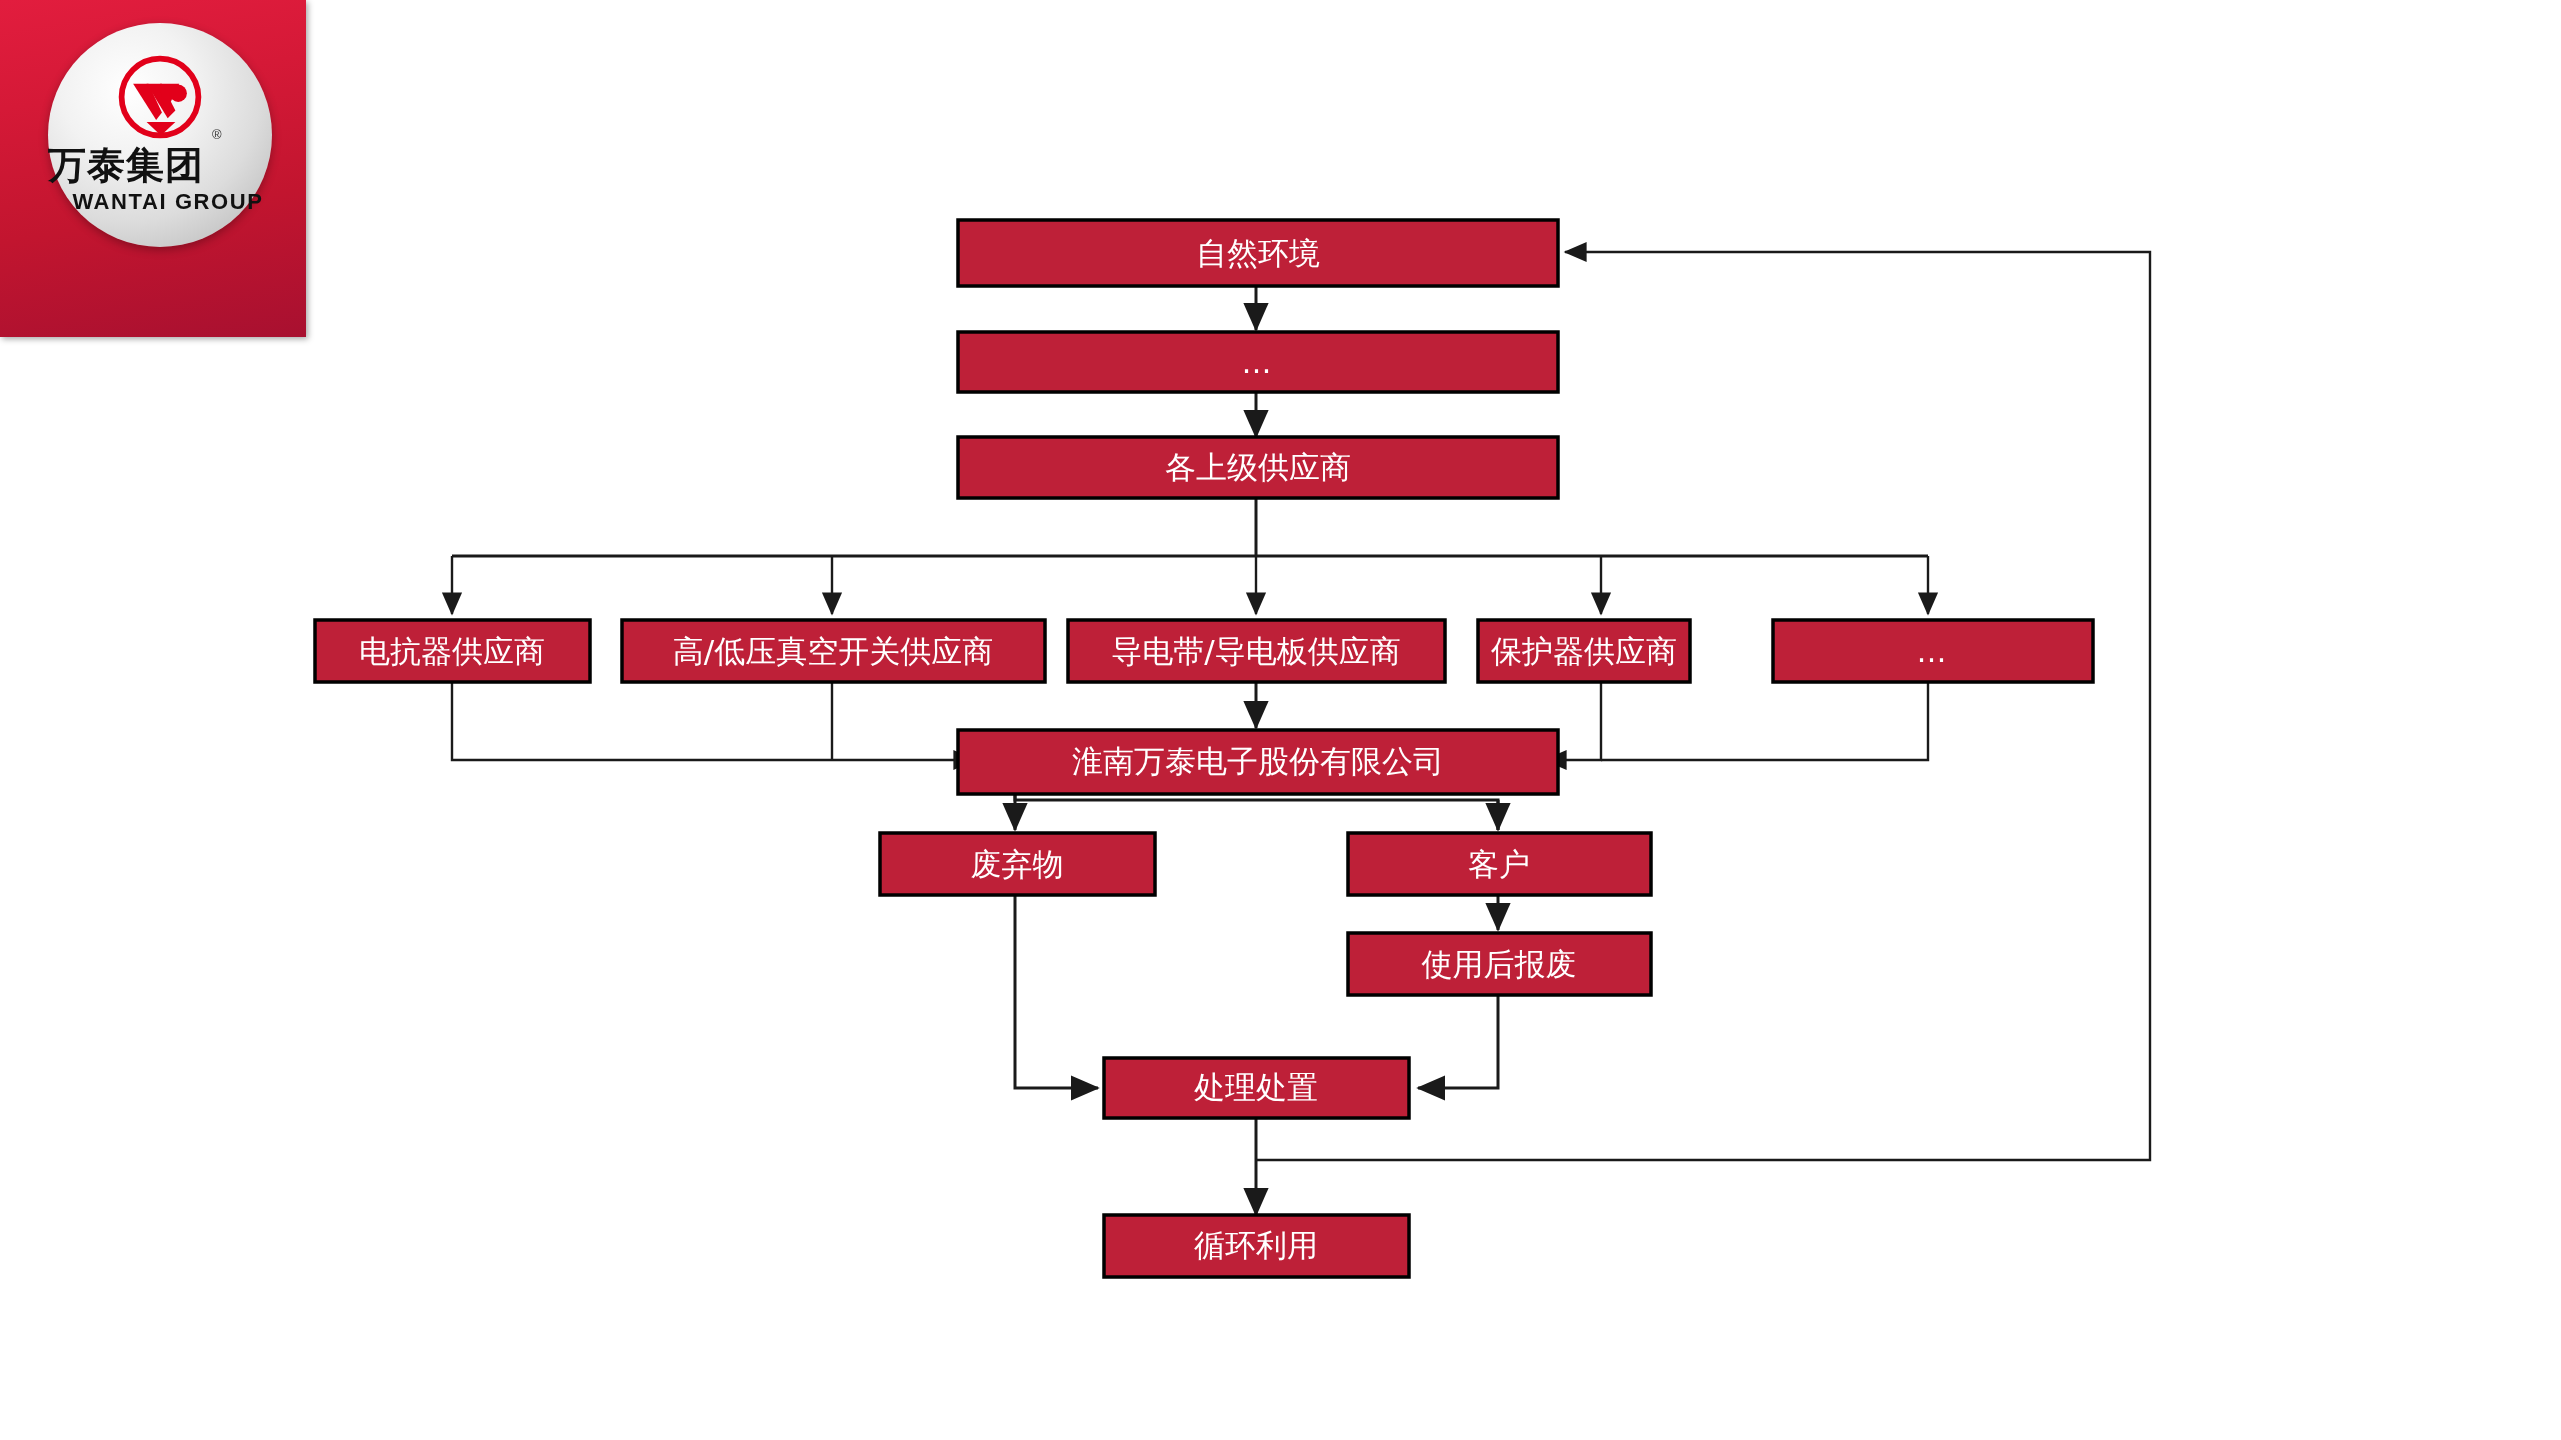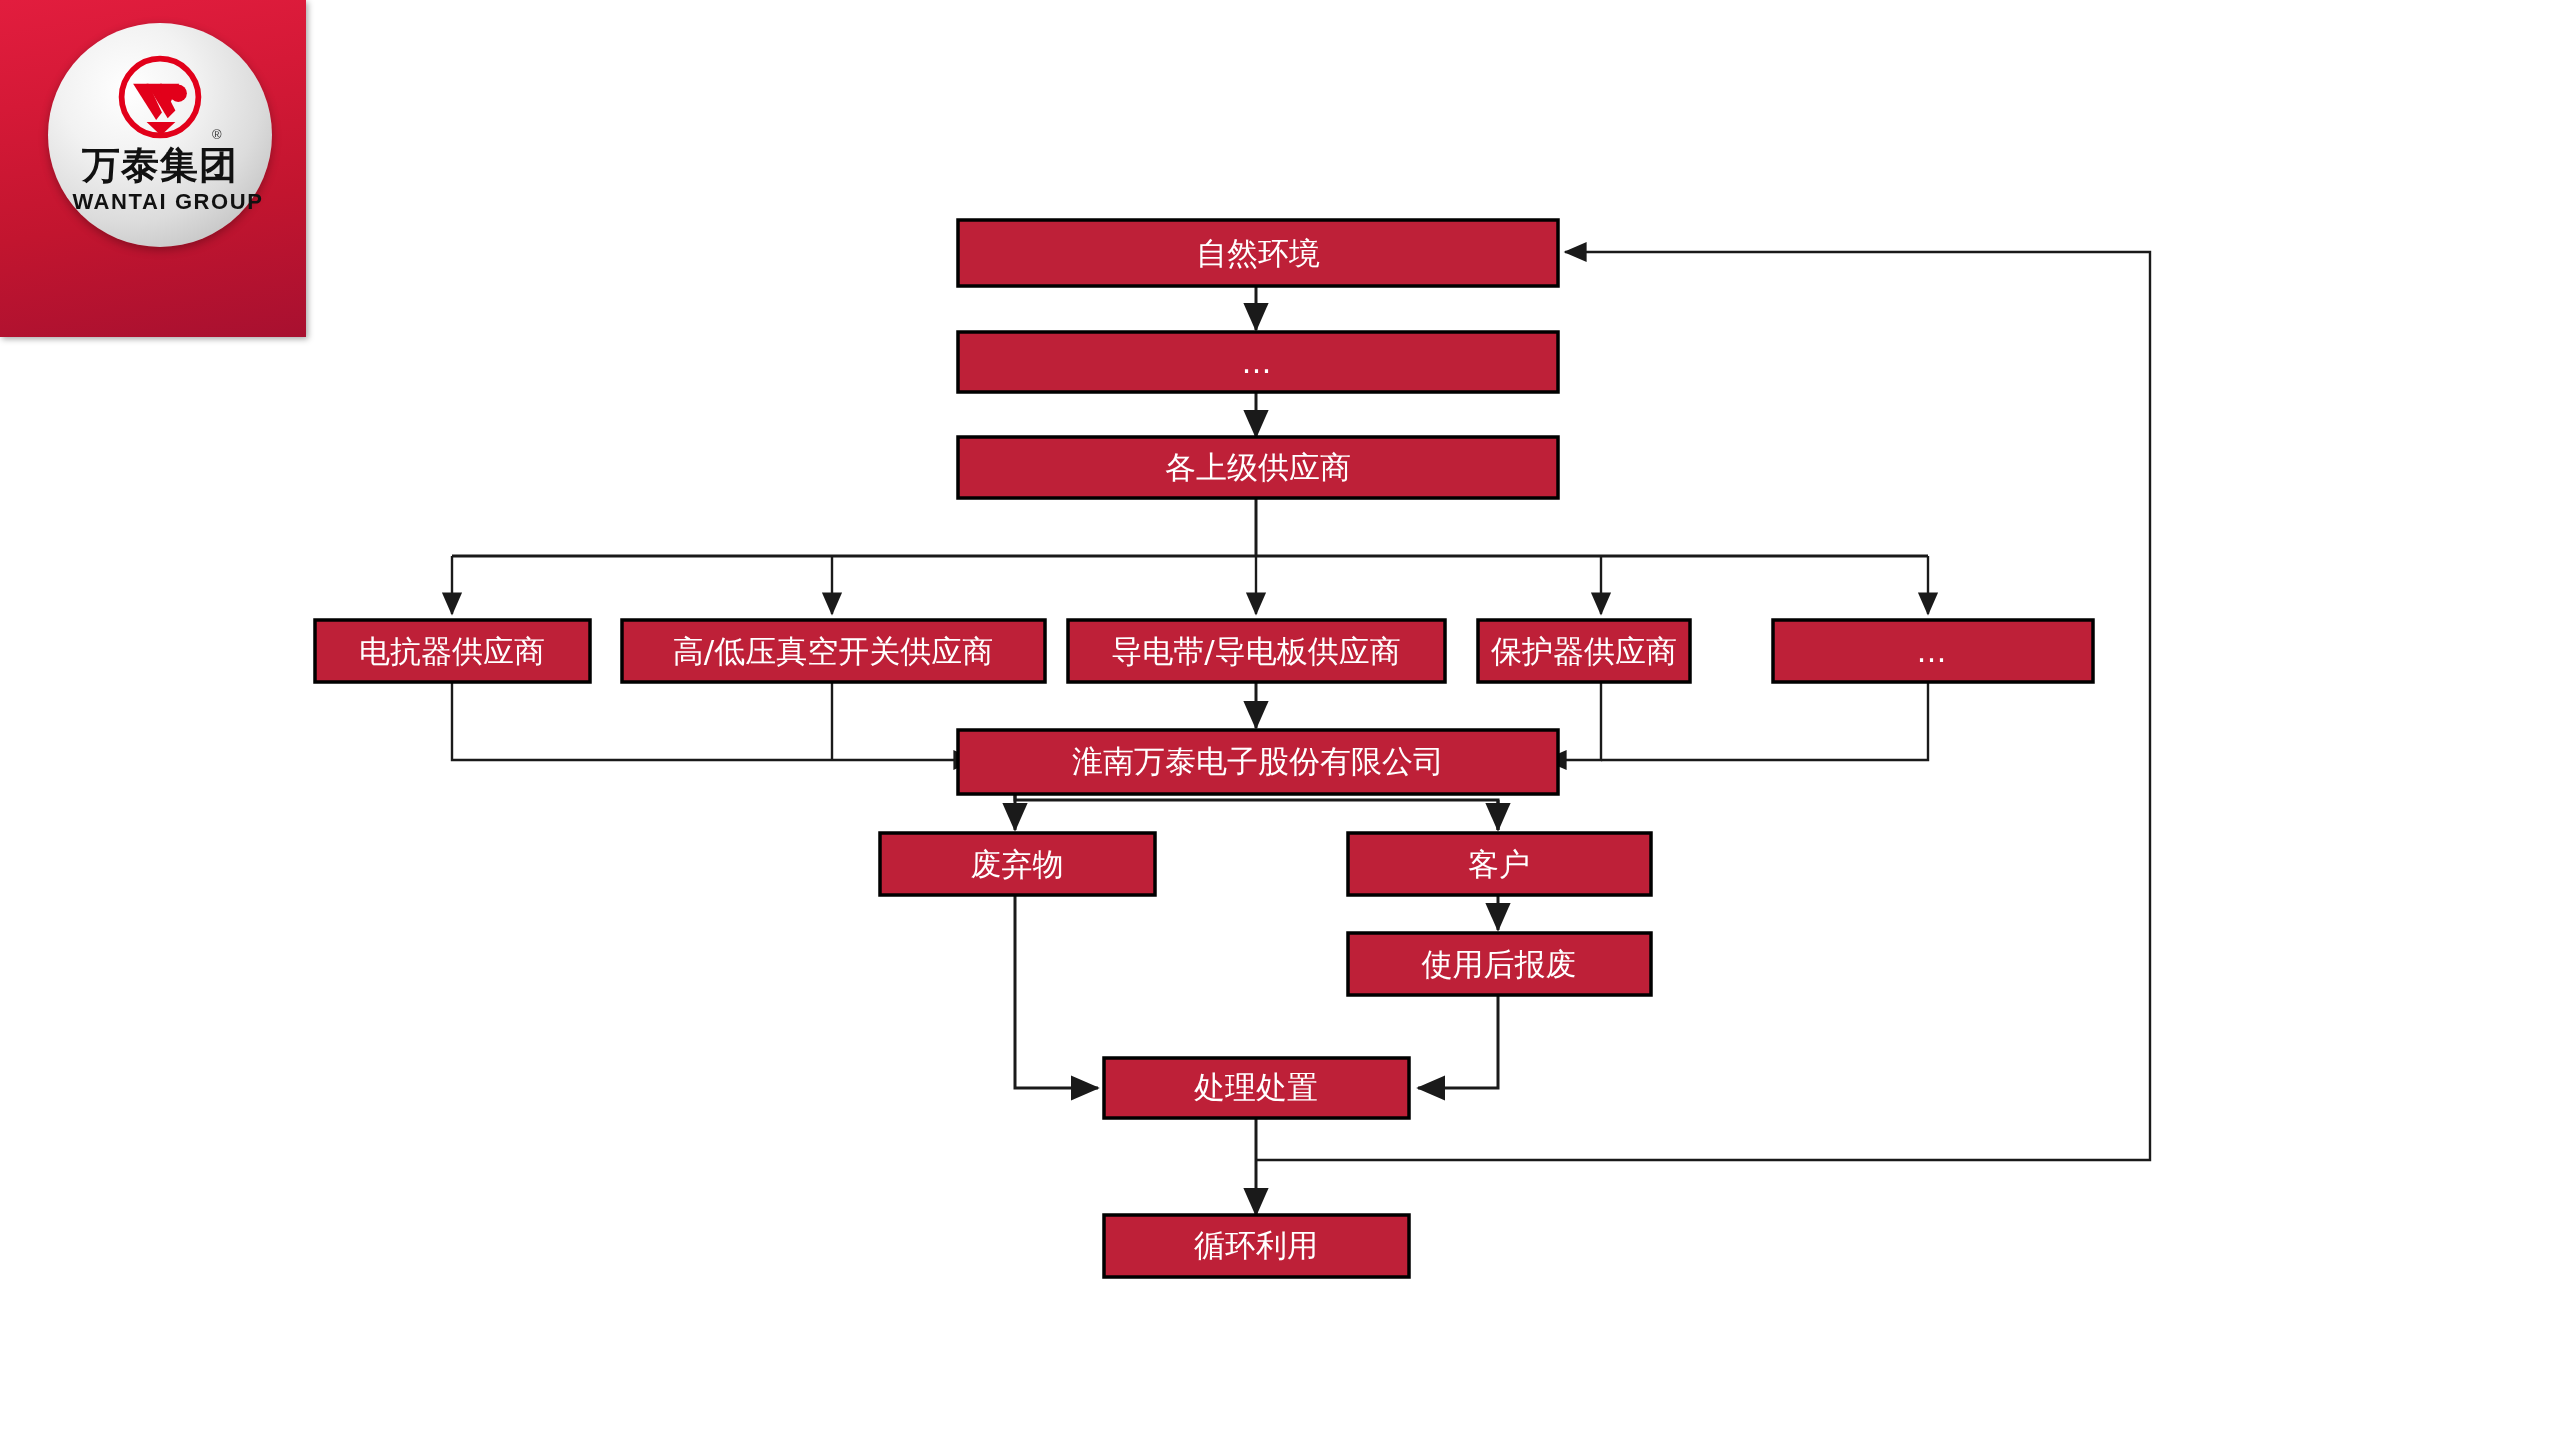--- a/index.html
+++ b/index.html
@@ -42,21 +42,21 @@
     top: 28px;
     transform: translateX(-50%);
     width: 96px;
     height: 96px;
   }
   #logo-cn {
     position: absolute;
     left: 0;
     right: 0;
     top: 123px;
-    text-align: center;
+    text-align: left;
     font-family: "DejaVu Sans", "Liberation Sans", sans-serif;
     font-weight: bold;
     font-size: 38px;
     letter-spacing: 1px;
     color: #111111;
     line-height: 1;
     white-space: nowrap;
   }
   #logo-en {
     position: absolute;

